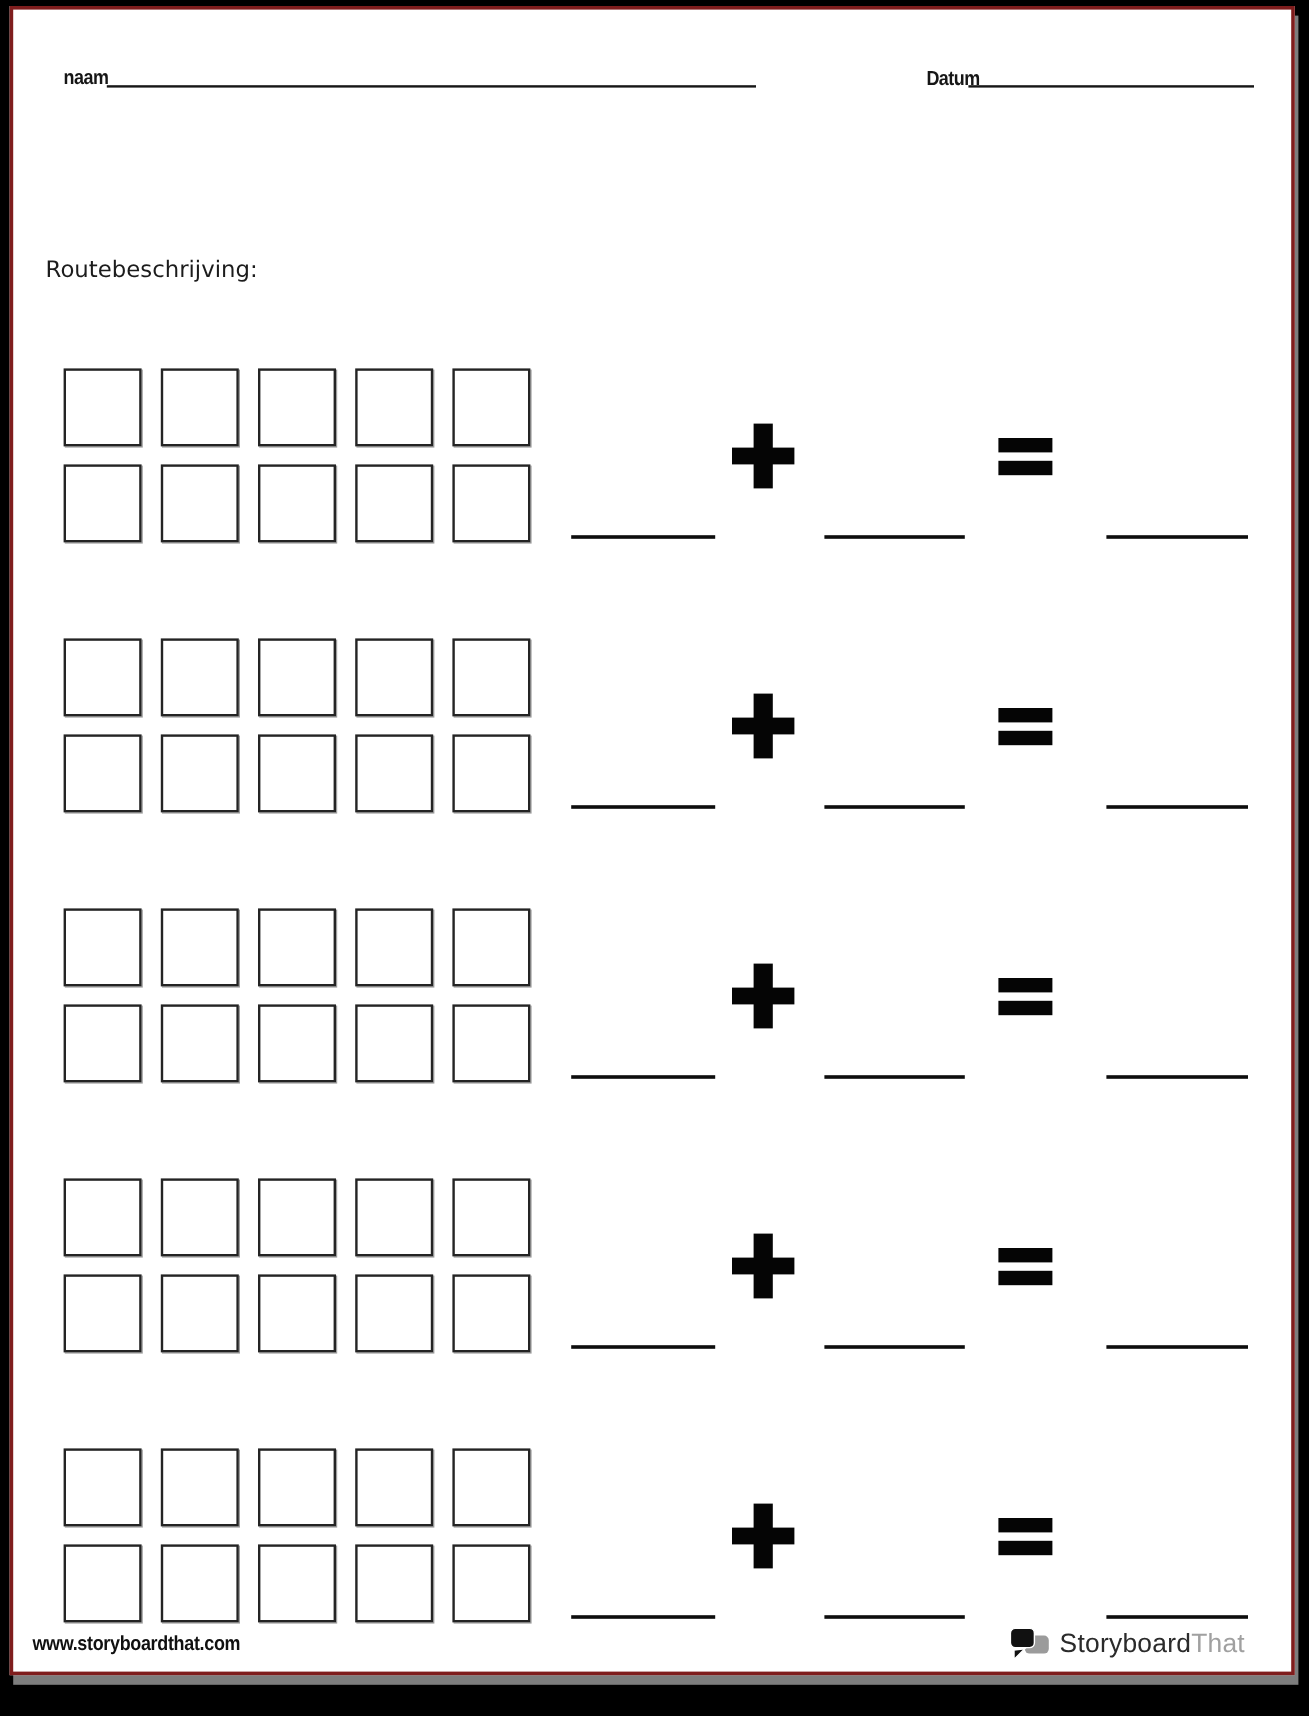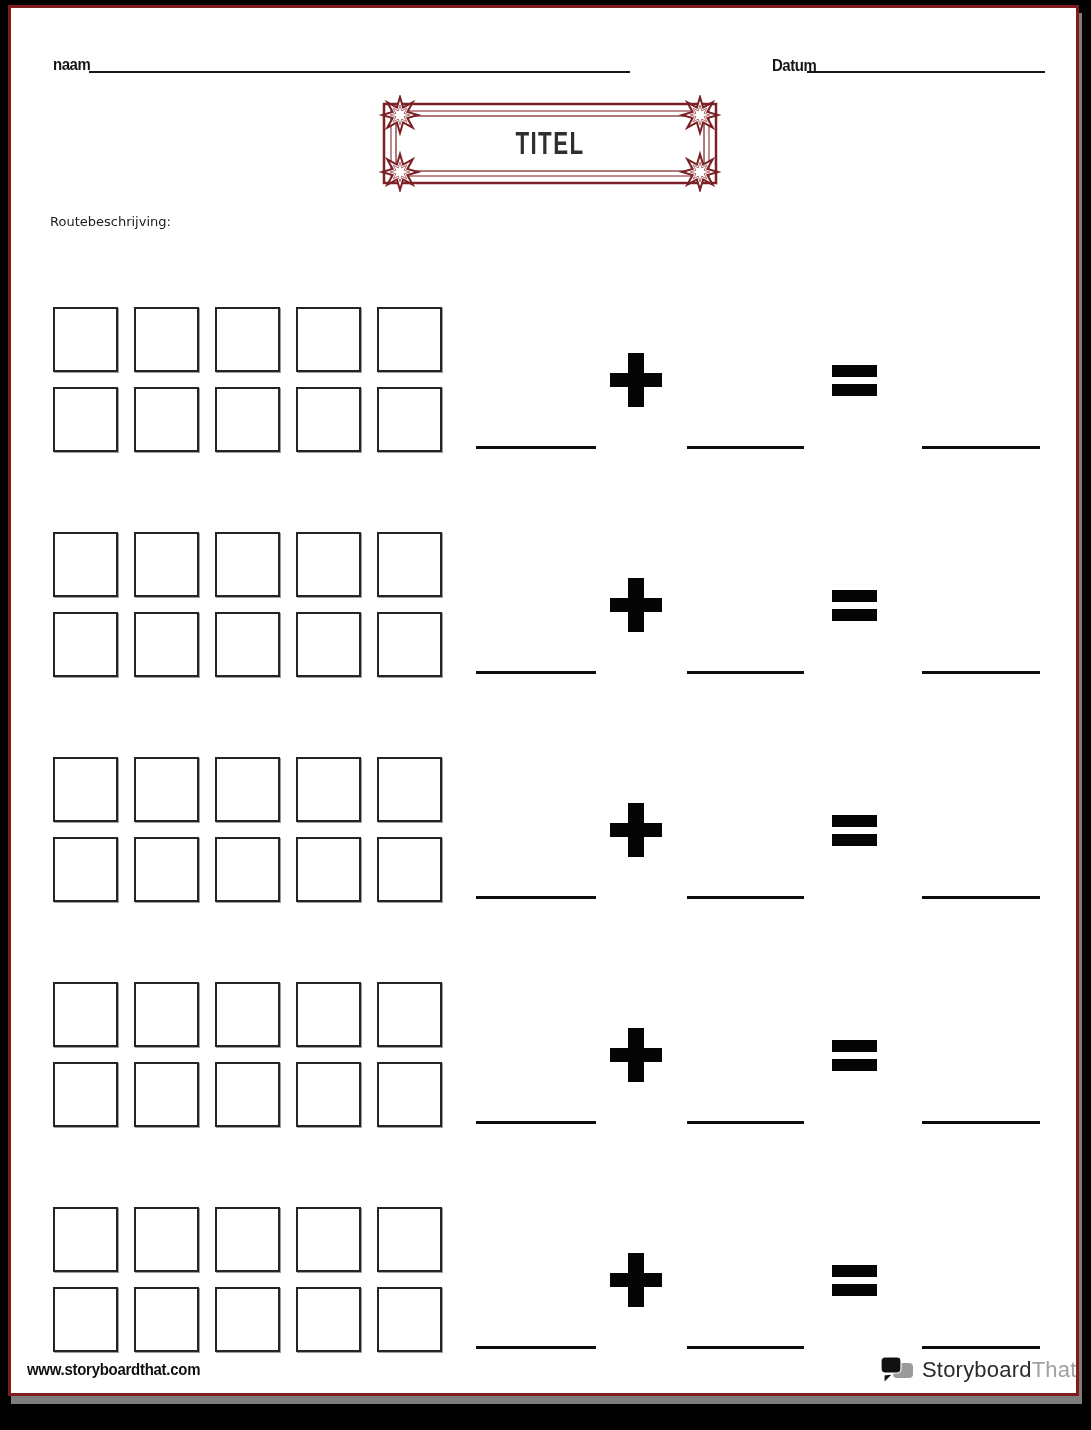--- a/index.html
+++ b/index.html
@@ -37,23 +37,23 @@
   .title-box svg{position:absolute;left:0;top:0;}
   .title-text{
     position:absolute;left:0;top:0;width:100%;height:100%;
     display:flex;align-items:center;justify-content:center;
     font-weight:bold;font-size:31px;letter-spacing:2px;
     color:#2e2e33;
     transform:scaleX(0.72);
   }
 
   .directions{
-    position:absolute;left:39px;top:206px;
+    position:absolute;left:27px;top:206px;
     font-family:"DejaVu Sans", sans-serif;
-    font-size:13px;color:#1c1c1c;
+    font-size:19px;color:#1c1c1c;
   }
 
   
   .row-group{position:absolute;left:0;width:100%;height:148px;}
   .square-grid{
     position:absolute;left:42px;top:0;
     display:grid;
     grid-template-columns:repeat(5,65px);
     grid-auto-rows:65px;
     column-gap:16px;row-gap:15px;
@@ -77,58 +77,37 @@
   .blank-2{left:676px;width:117px;}
   .blank-3{left:911px;width:118px;}
 
   
   .footer-url{
     position:absolute;left:16px;top:1352px;
     font-weight:bold;font-size:17px;letter-spacing:-0.3px;
     transform:scaleX(0.88);transform-origin:left top;
     color:#101010;
   }
-  .logo{position:absolute;left:869px;top:1344px;height:36px;display:flex;align-items:center;}
+  .logo{position:absolute;left:830px;top:1344px;height:36px;display:flex;align-items:center;}
   .logo svg{display:block;margin-right:6px;}
   .logo-text{font-size:22px;letter-spacing:0.2px;white-space:nowrap;}
   .logo-text .primary{color:#2b2b2b;}
   .logo-text .secondary{color:#a0a0a0;}
 </style>
 </head>
 <body>
 
 <div class="page">
 
   <span class="field-label name-label">naam</span>
   <span class="field-line name-line"></span>
 
   <span class="field-label date-label">Datum</span>
   <span class="field-line date-line"></span>
 
-  <div class="title-box">
-    <svg width="346" height="97" viewBox="0 0 346 97">
-      <defs>
-        <path id="cstar" d="M18,0 L7.4,3.1 L12.7,12.7 L3.1,7.4 L0,18 L-3.1,7.4 L-12.7,12.7 L-7.4,3.1 L-18,0 L-7.4,-3.1 L-12.7,-12.7 L-3.1,-7.4 L0,-18 L3.1,-7.4 L12.7,-12.7 L7.4,-3.1 Z"></path>
-      </defs>
-      <rect x="7" y="9" width="332" height="79" fill="none" stroke="#7b2125" stroke-width="2.5"></rect>
-      <rect x="14" y="16" width="318" height="65" fill="none" stroke="#a85a5e" stroke-width="1.4"></rect>
-      <rect x="19" y="21" width="308" height="55" fill="none" stroke="#7b2125" stroke-width="1.2"></rect>
-      <g>
-        <use href="#cstar" x="0" y="0" transform="translate(23,20)" fill="#ffffff" stroke="#7b2125" stroke-width="2"></use>
-        <use href="#cstar" transform="translate(23,20) scale(0.55)" fill="#ffffff" stroke="#a85a5e" stroke-width="1.6"></use>
-        <use href="#cstar" transform="translate(323,20)" fill="#ffffff" stroke="#7b2125" stroke-width="2"></use>
-        <use href="#cstar" transform="translate(323,20) scale(0.55)" fill="#ffffff" stroke="#a85a5e" stroke-width="1.6"></use>
-        <use href="#cstar" transform="translate(23,77)" fill="#ffffff" stroke="#7b2125" stroke-width="2"></use>
-        <use href="#cstar" transform="translate(23,77) scale(0.55)" fill="#ffffff" stroke="#a85a5e" stroke-width="1.6"></use>
-        <use href="#cstar" transform="translate(323,77)" fill="#ffffff" stroke="#7b2125" stroke-width="2"></use>
-        <use href="#cstar" transform="translate(323,77) scale(0.55)" fill="#ffffff" stroke="#a85a5e" stroke-width="1.6"></use>
-      </g>
-    </svg>
-    <span class="title-text">TITEL</span>
-  </div>
 
   <div class="directions">Routebeschrijving:</div>
 
   <div id="rows-container">
   <div class="row-group" style="top: 299px;">
     <div class="square-grid">
           <div class="square"></div>
           <div class="square"></div>
           <div class="square"></div>
           <div class="square"></div>

